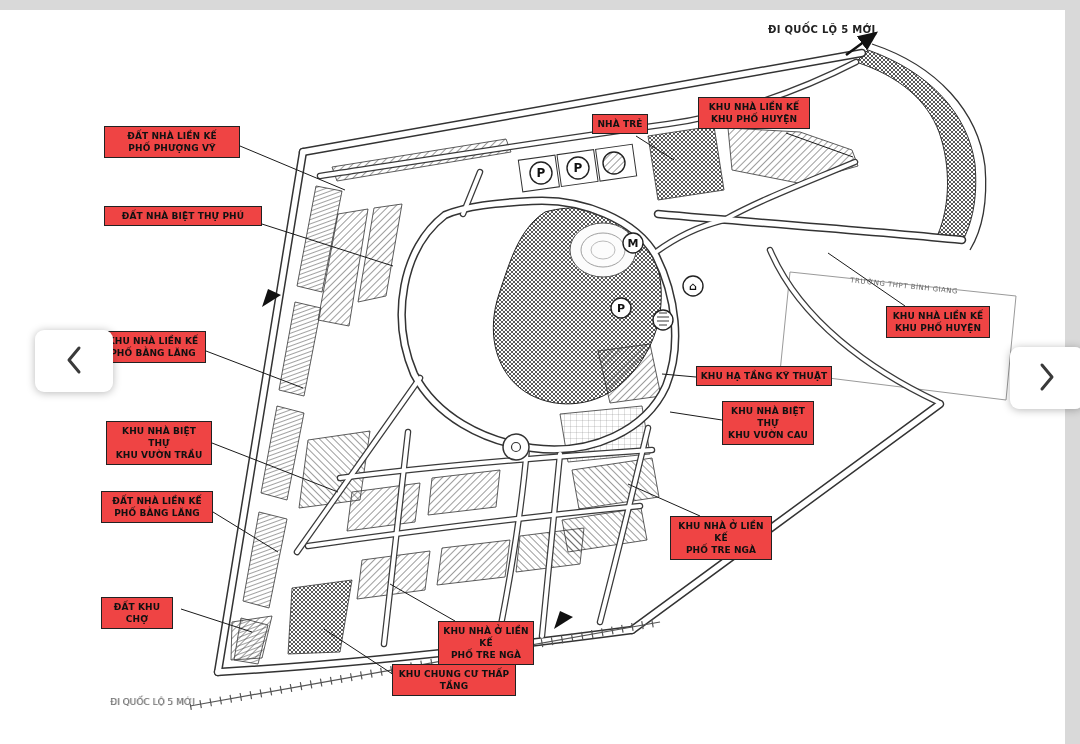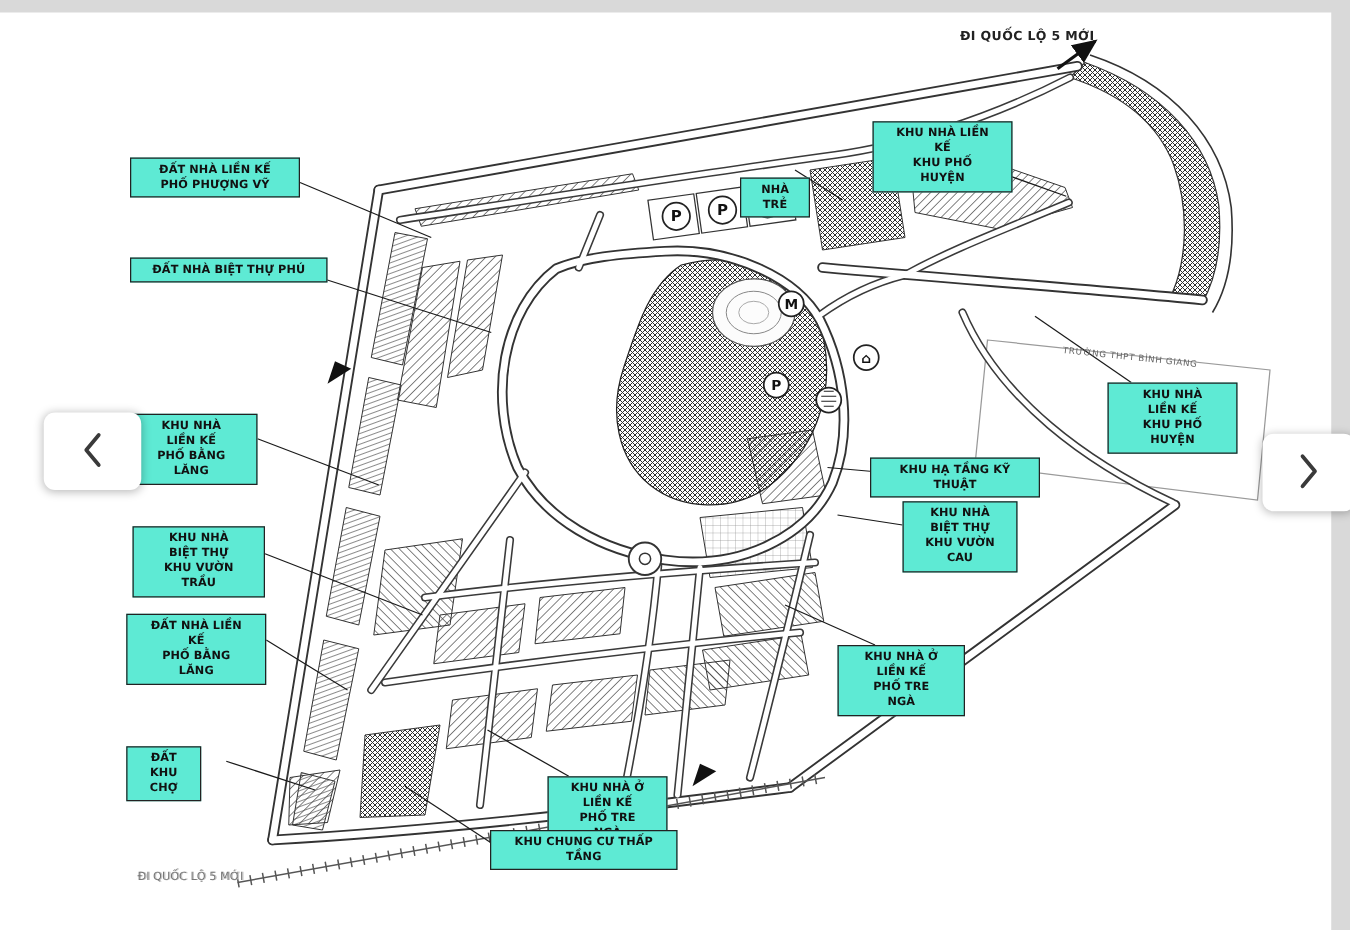--- a/index.html
+++ b/index.html
@@ -5,22 +5,22 @@
   html,body{margin:0;padding:0;}
   body{
     width:1080px;height:744px;position:relative;overflow:hidden;
     background:#ffffff;font-family:"DejaVu Sans","Liberation Sans",sans-serif;
   }
   .frame-bar{position:absolute;background:#d9d9d9;}
   #frame-top{left:0;top:0;width:1080px;height:10px;}
   #frame-right{right:0;top:0;width:15px;height:744px;}
   #map-svg{position:absolute;left:0;top:0;}
   .map-label{
-    position:absolute;background:#5eead4;border:1px solid #222;
-    padding:3px 16px;font-size:9px;line-height:1.35;text-align:center;
+    position:absolute;background:#ef4444;border:1px solid #222;
+    padding:3px 3px;font-size:9px;line-height:1.35;text-align:center;
     white-space:pre-line;color:#111;font-weight:600;letter-spacing:0.1px;
     box-sizing:border-box;
   }
   .plain-text{position:absolute;color:#222;}
   #dir-top-right{left:768px;top:24px;font-size:10px;font-weight:600;letter-spacing:.3px;}
   #dir-bottom-left{left:110px;top:697px;font-size:9px;color:#777;text-shadow:1px 0 0 #c6c6c6;}
   #school-label{left:850px;top:282px;font-size:7px;color:#666;transform:rotate(6deg);letter-spacing:.5px;}
   .nav-btn{
     position:absolute;width:78px;height:62px;background:#fff;border:0;border-radius:9px;
     box-shadow:0 1px 8px rgba(0,0,0,0.28);display:flex;align-items:center;justify-content:center;
@@ -213,34 +213,34 @@
 
 <div class="map-label" style="left:104px;top:126px;width:136px;">ĐẤT NHÀ LIỀN KẾ
 PHỐ PHƯỢNG VỸ</div>
 <div class="map-label" style="left:104px;top:206px;width:158px;">ĐẤT NHÀ BIỆT THỰ PHÚ</div>
 <div class="map-label" style="left:100px;top:331px;width:106px;">KHU NHÀ LIỀN KẾ
 PHỐ BẰNG LĂNG</div>
 <div class="map-label" style="left:106px;top:421px;width:106px;">KHU NHÀ BIỆT THỰ
 KHU VƯỜN TRẦU</div>
 <div class="map-label" style="left:101px;top:491px;width:112px;">ĐẤT NHÀ LIỀN KẾ
 PHỐ BẰNG LĂNG</div>
-<div class="map-label" style="left:101px;top:597px;width:60px;">ĐẤT KHU CHỢ</div>
-<div class="map-label" style="left:592px;top:114px;width:56px;margin-top:28px;">NHÀ TRẺ</div>
+<div class="map-label" style="left:101px;top:597px;width:72px;">ĐẤT KHU CHỢ</div>
+<div class="map-label" style="left:592px;top:114px;width:56px;">NHÀ TRẺ</div>
 <div class="map-label" style="left:698px;top:97px;width:112px;">KHU NHÀ LIỀN KẾ
 KHU PHỐ HUYỆN</div>
 <div class="map-label" style="left:886px;top:306px;width:104px;">KHU NHÀ LIỀN KẾ
 KHU PHỐ HUYỆN</div>
 <div class="map-label" style="left:696px;top:366px;width:136px;">KHU HẠ TẦNG KỸ THUẬT</div>
 <div class="map-label" style="left:722px;top:401px;width:92px;">KHU NHÀ BIỆT THỰ
 KHU VƯỜN CAU</div>
 <div class="map-label" style="left:670px;top:516px;width:102px;">KHU NHÀ Ở LIỀN KẾ
 PHỐ TRE NGÀ</div>
 <div class="map-label" style="left:438px;top:621px;width:96px;">KHU NHÀ Ở LIỀN KẾ
 PHỐ TRE NGÀ</div>
-<div class="map-label" style="left:392px;top:664px;width:150px;text-align:center;">KHU CHUNG CƯ THẤP TẦNG</div>
+<div class="map-label" style="left:392px;top:664px;width:124px;text-align:center;">KHU CHUNG CƯ THẤP TẦNG</div>
 
 <div class="plain-text" id="dir-top-right">ĐI QUỐC LỘ 5 MỚI</div>
 <div class="plain-text" id="dir-bottom-left">ĐI QUỐC LỘ 5 MỚI</div>
 <div class="plain-text" id="school-label">TRƯỜNG THPT BÌNH GIANG</div>
 
 <div class="frame-bar" id="frame-top"></div>
 <div class="frame-bar" id="frame-right"></div>
 
 <button class="nav-btn" id="prev-button">
   <span>

